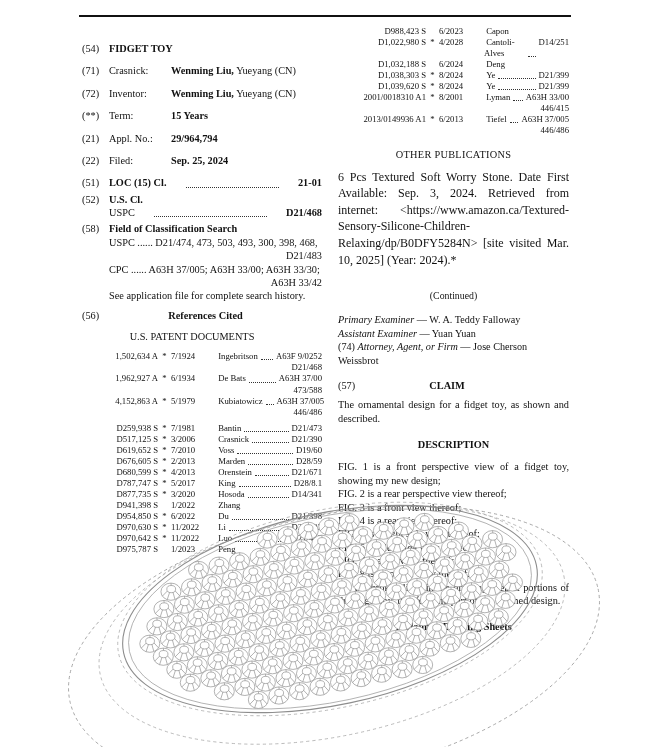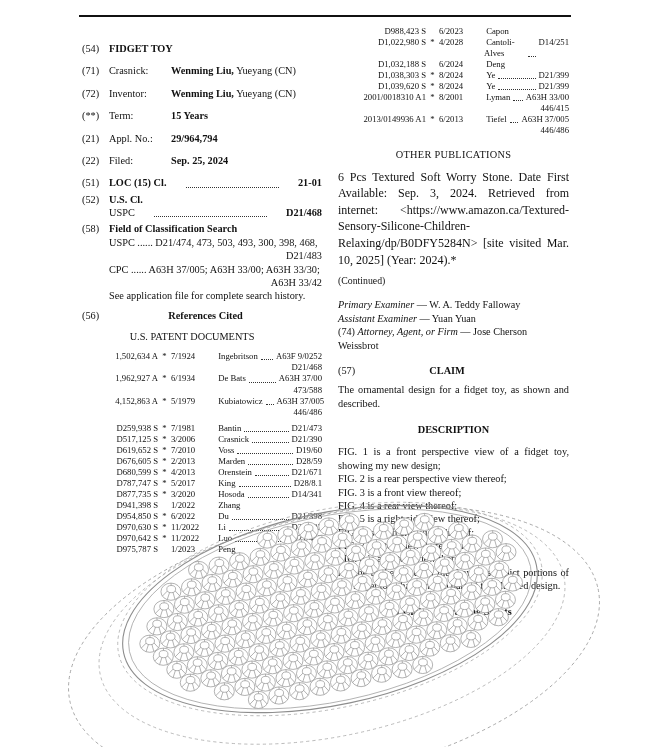--- a/index.html
+++ b/index.html
@@ -45,21 +45,21 @@
   .ref-num{width:76px;flex:none;text-align:right;}
   .ref-star{width:13px;flex:none;text-align:center;}
   .ref-date{width:38px;flex:none;text-align:left;margin-right:7px;}
   .ref-cls{text-align:right;white-space:nowrap;}
   .ref-cls2{text-align:right;font-size:8.7px;line-height:1.27;}
   .gap-top{margin-top:5px;}
   .colR .ref-num{width:88px;}
   
   .op-title{text-align:center;margin:12px 0 7px 0;letter-spacing:.3px;}
   .op-text{font-size:12px;text-align:justify;line-height:1.38;}
-  .continued{margin:7px 0 10px 0;font-size:9.8px;}
+  .continued{text-align:center;margin:22px 0 10px 0;font-size:9.8px;}
   .exam{font-size:10.2px;line-height:1.35;}
   .exam .it{font-style:italic;}
   .claim-head{display:flex;margin-top:11px;}
   .claim-title{flex:1;text-align:center;font-weight:bold;margin-right:30px;}
   .claim-text{margin-top:6px;text-align:justify;}
   .desc-title{text-align:center;font-weight:bold;margin:13px 0 9px 0;}
   .desc-line{text-align:justify;}
   .sheets{font-weight:bold;text-align:center;margin-top:12px;}
   
   .figure-wrap{position:absolute;left:0;bottom:0;width:649px;height:250px;}

